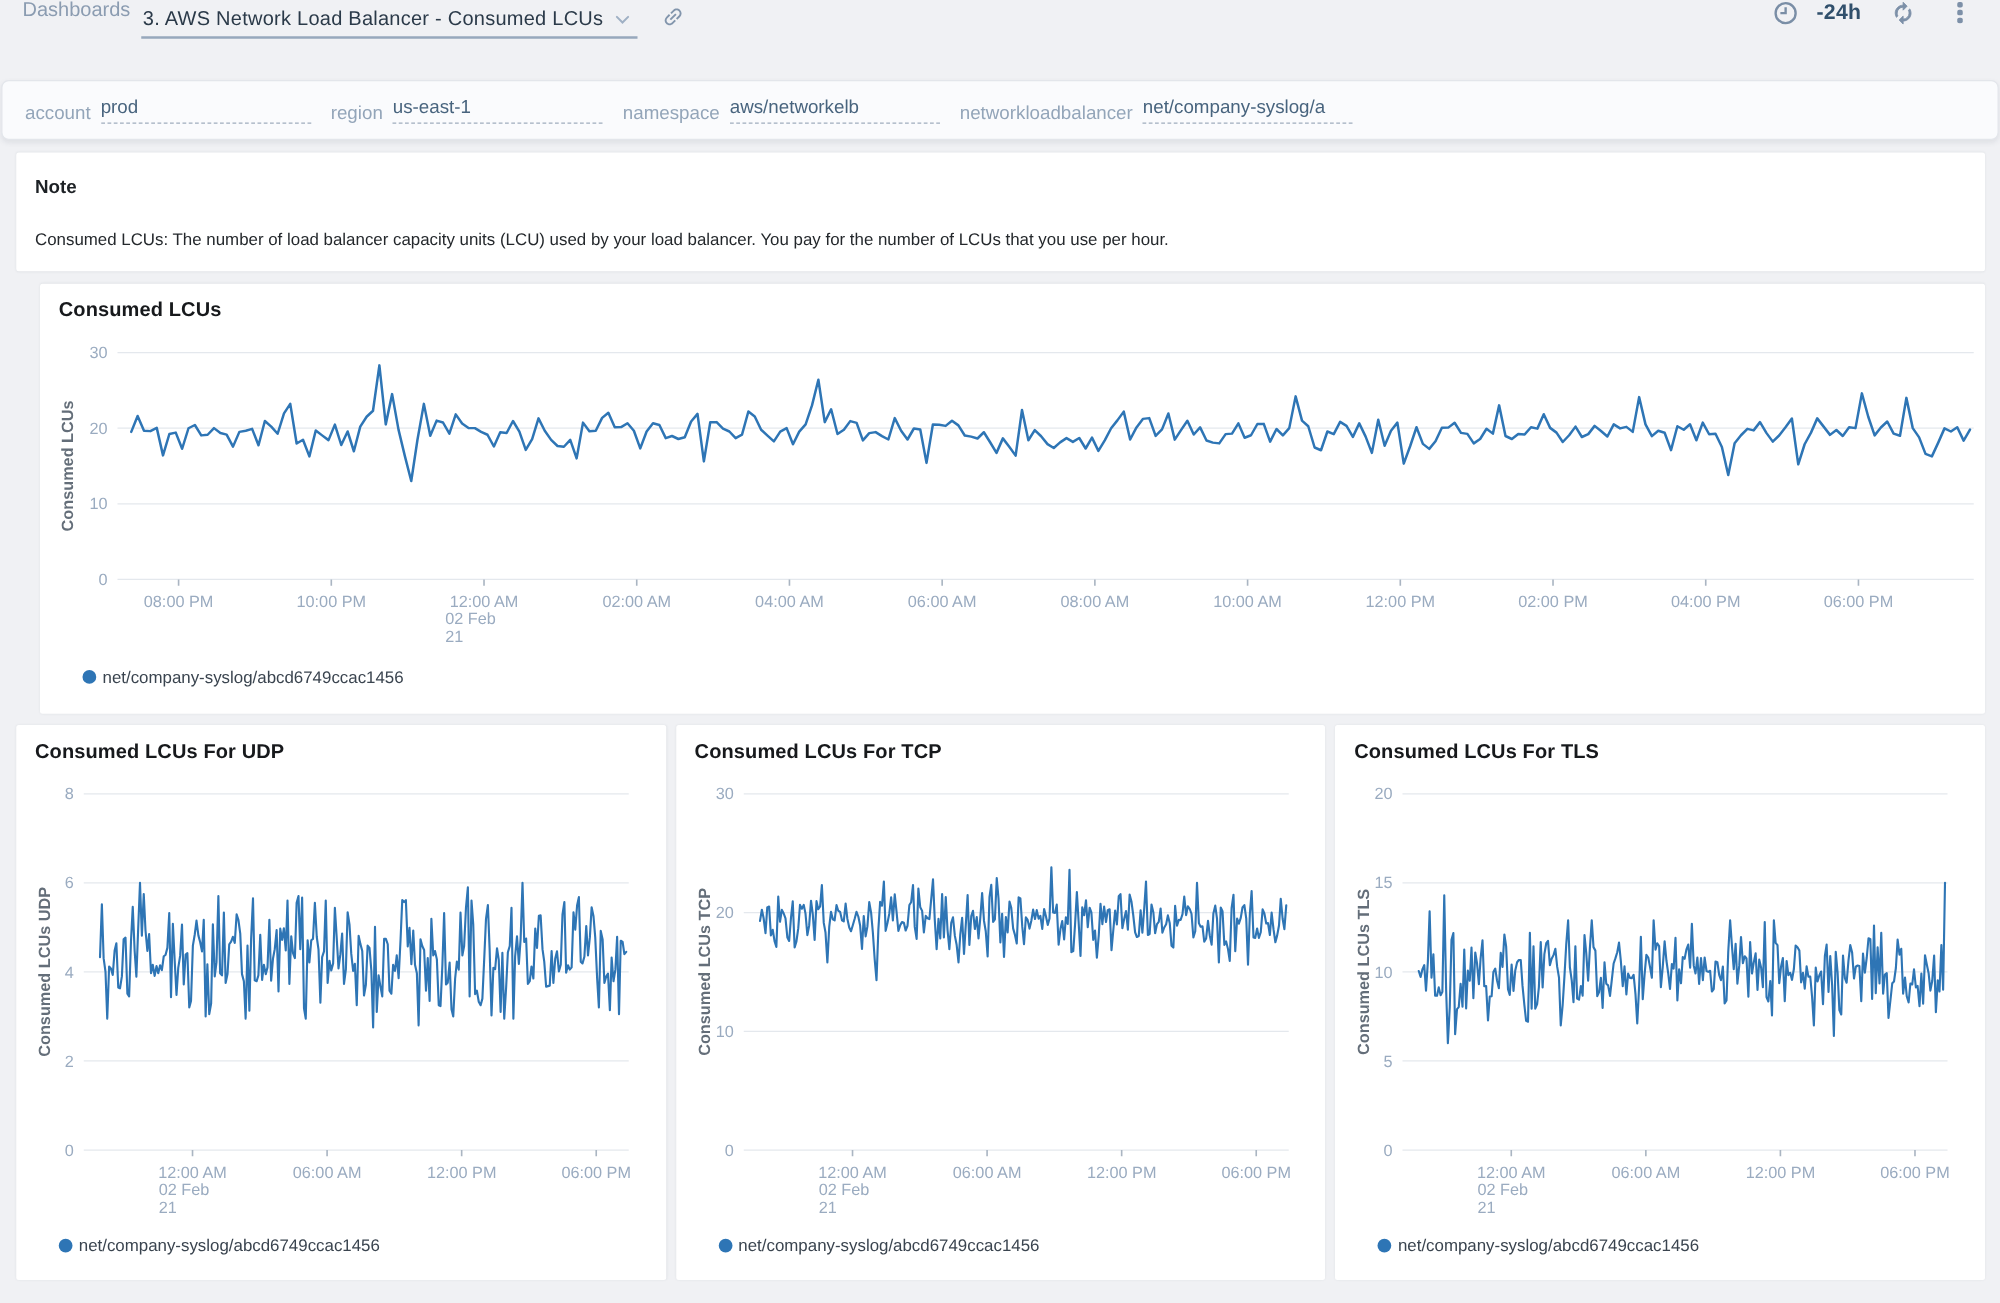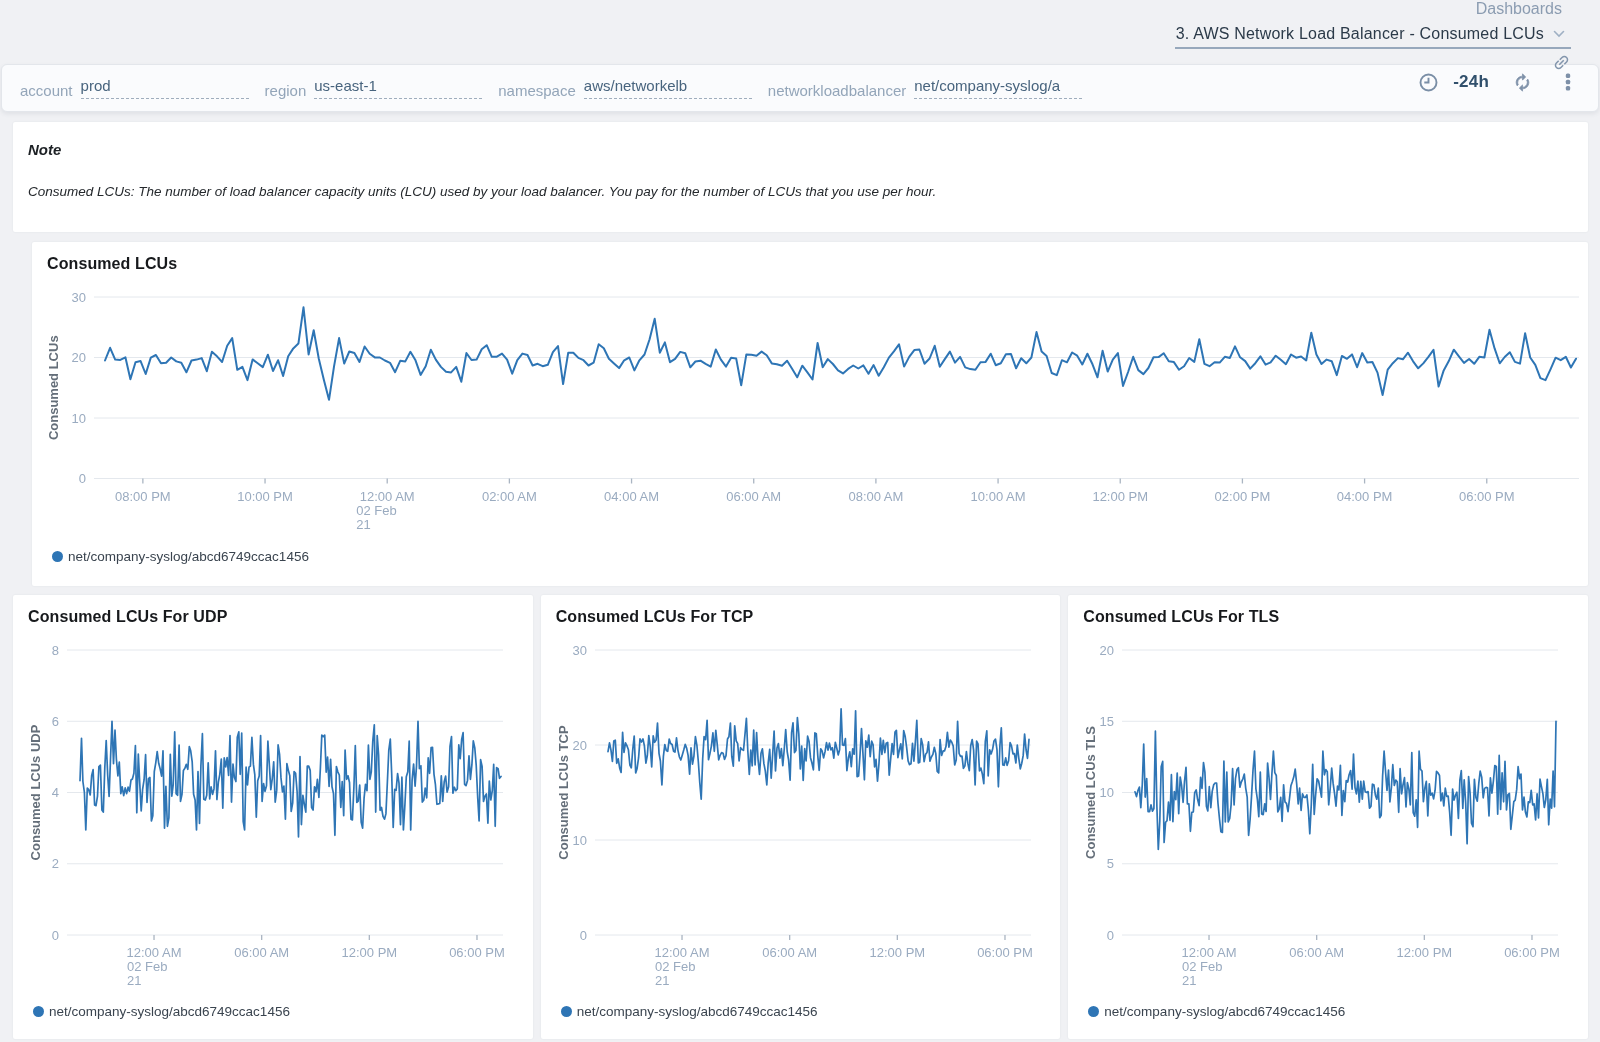--- a/index.html
+++ b/index.html
@@ -4,23 +4,22 @@
 <style>
   * { margin: 0; padding: 0; box-sizing: border-box; }
   html, body { width: 1600px; height: 1042px; overflow: hidden; }
   body {
     background: #f0f1f4;
     font-family: "Liberation Sans", sans-serif;
     -webkit-font-smoothing: antialiased;
   }
   
   .topbar {
-    height: 64px; display: flex; align-items: flex-end;
+    height: 64px; display: flex; align-items: flex-start;
     padding: 0 29px 0 18px;
-    flex-direction: column;
   }
   .crumb { font-size: 16px; color: #8b9cb1; margin-right: 9px; }
   .title-wrap {
     display: flex; align-items: center;
     border-bottom: 2px solid #97a8bc; padding: 0 6px 4px 1px; margin-top: 7px;
   }
   .dash-title { font-size: 16px; font-weight: 500; color: #2b3a49; letter-spacing: .2px; }
   .chevron { margin-left: 9px; display: flex; }
   .link-icon { margin-left: 19px; display: flex; margin-top: 4px; }
   .topbar-right { margin-left: auto; display: flex; align-items: center; }
@@ -40,34 +39,34 @@
   .filter-value {
     font-size: 15px; color: #48647e; width: 168px;
     border-bottom: 1px dashed #9fadbd; padding-bottom: 4px;
     white-space: nowrap; overflow: hidden;
   }
   
   .panel {
     background: #fff; border-radius: 2px; margin: 10px 12px 0 13px;
     box-shadow: 0 0 2px rgba(40,50,60,.08);
   }
-  .note-panel { height: 110px; padding: 19px 15px; font-style: italic; }
+  .note-panel { height: 95px; padding: 19px 15px; }
   .note-title { font-size: 15px; font-weight: 700; color: #1d2125; }
   .note-body { font-size: 13.5px; color: #24282c; margin-top: 26px; }
   .chart-panel { position: relative; margin-left: 32px; }
   .main-panel { height: 344px; }
   .row { display: flex; margin: 9px 12px 0 13px; text-align: center; }
   .row .panel { margin: 0 8px 0 0; flex: 1 1 0; height: 444px; }
   .row .panel:last-child { margin-right: 0; }
   .chart-title {
     position: absolute; left: 15px; top: 13px;
     font-size: 16px; font-weight: 700; color: #17191c; letter-spacing: .1px;
   }
   .chart-svg { position: absolute; left: 0; top: 0; }
-  .legend { position: absolute; left: 20px; display: flex; align-items: center; }
+  .legend { position: absolute; left: 34px; display: flex; align-items: center; }
   .main-panel .legend { top: 307px; }
   .row .legend { top: 409px; }
   .legend-dot { width: 11px; height: 11px; border-radius: 50%; background: #2e75b5; flex: none; }
   .legend-label { font-size: 13.5px; color: #3a444f; margin-left: 5px; }
   text { font-family: "Liberation Sans", sans-serif; }
   .tick-text { font-size: 13px; fill: #9aabc0; }
   .ylab { font-size: 13px; font-weight: 700; fill: #646e79; }
 </style>
 </head>
 <body>

